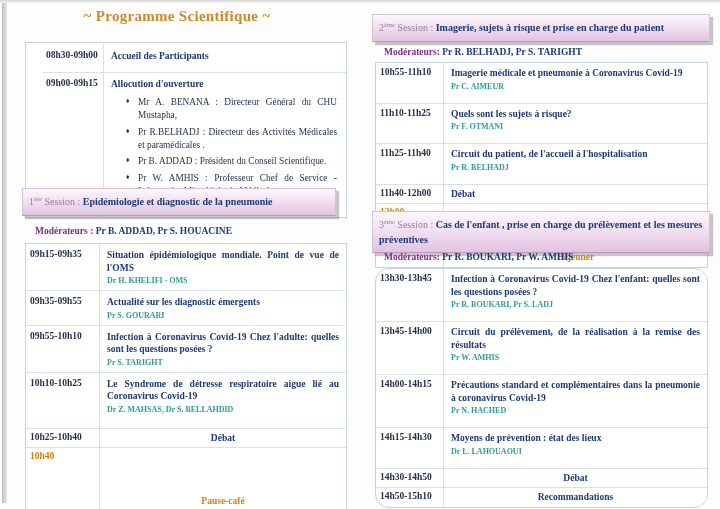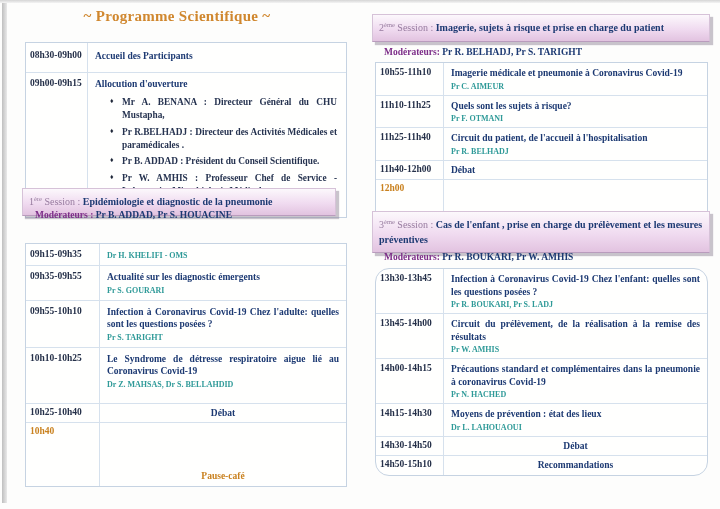--- a/index.html
+++ b/index.html
@@ -16,34 +16,34 @@
   
   .tbl{position:absolute;border:1px solid #c6d3e2;background:#fffffe;box-sizing:border-box;}
   .row{display:flex;border-bottom:1px solid #d6e1ed;}
   .row:last-child{border-bottom:none;}
   .time{flex:0 0 62px;padding:5px 2px 5px 4px;font-weight:bold;font-size:9.5px;
         color:#253049;border-right:1px solid #d6e1ed;box-sizing:border-box;}
   .cell{flex:1;padding:5px 7px 5px 7px;font-size:9.5px;color:#1c3972;min-width:0;}
   .ttl{font-weight:bold;text-align:justify;line-height:1.32;}
   .speaker{font-size:8px;color:#2f9a98;margin-top:2px;font-weight:bold;}
 
-  .opening{left:25px;top:42px;width:322px;}
+  .opening{left:25px;top:42px;width:322px;padding-left:16px;}
   .opening .row:first-child .cell,.opening .row:first-child .time{padding-top:7px;padding-bottom:9px;}
   .bullets{margin:6px 0 4px 16px;padding:0 2px 6px 0;list-style:none;}
   .bullets li{position:relative;padding-left:11px;margin-bottom:4px;font-size:9.3px;
-              color:#263350;text-align:justify;line-height:1.38;font-weight:bold;}
+              color:#263350;text-align:justify;line-height:1.38;}
   .bullets li::before{content:"\2666";position:absolute;left:-1px;top:1px;font-size:7px;color:#1d2638;}
 
   .tbl-left2{left:25px;top:243px;width:322px;}
   .tbl-left2 .time{flex-basis:74px;}
 
   .tbl-r1{left:375px;top:62px;width:333px;}
   .tbl-r2{left:375px;top:268px;width:333px;border-radius:14px;}
   .tbl-r1 .time,.tbl-r2 .time{flex-basis:68px;}
-  .tbl-r1 .cell,.tbl-r2 .cell{padding-top:4px;padding-bottom:4px;}
+  .tbl-r1 .cell,.tbl-r2 .cell{padding-top:4px;padding-bottom:12px;}
   .tbl-r1 .time,.tbl-r2 .time{padding-top:4px;padding-bottom:4px;}
 
   .row.center .cell{text-align:center;}
   .row.center .ttl{text-align:center;}
   .row.orange .time{color:#c9811f;}
   .row.orange .cell{color:#c9811f;text-align:center;margin-top:44px;}
   .row.orange .ttl{text-align:center;color:#c9811f;}
   .row.slim .cell,.row.slim .time{padding-top:3px;padding-bottom:3px;}
   .row.padb .cell{padding-bottom:14px;}
 
@@ -55,21 +55,21 @@
   .banner .slabel{color:#977b9f;}
   .banner sup{font-size:6.5px;}
   .banner .stitle{color:#1c3972;font-weight:bold;margin-top:36px;}
   .banner1{left:22px;top:188px;width:314px;white-space:nowrap;}
   .banner2{left:372px;top:14px;width:338px;white-space:nowrap;}
   .banner3{left:372px;top:211px;width:338px;}
 
   .mods{position:absolute;font-size:9.5px;font-weight:bold;white-space:nowrap;}
   .mods .mlabel{color:#7c2d88;}
   .mods .mnames{color:#1c3972;}
-  .mods1{left:35px;top:210px;}
+  .mods1{left:35px;top:226px;}
   .mods2{left:384px;top:47px;}
   .mods3{left:384px;top:252px;}
 </style>
 </head>
 <body>
 
 <div class="page">
   <div class="edge-top"></div>
   <div class="edge-left"></div>
 
@@ -102,20 +102,21 @@
 
   <div class="mods mods1">
     <span class="mlabel">Modérateurs :</span>
     <span class="mnames">Pr B. ADDAD, Pr S. HOUACINE</span>
   </div>
 
   <div class="tbl tbl-left2">
     <div class="row">
       <div class="time">09h15-09h35</div>
       <div class="cell">
+        <div class="ttl">Situation épidémiologique mondiale. Point de vue de l'OMS</div>
         <div class="speaker">Dr H. KHELIFI - OMS</div>
       </div>
     </div>
     <div class="row">
       <div class="time">09h35-09h55</div>
       <div class="cell">
         <div class="ttl">Actualité sur les diagnostic émergents</div>
         <div class="speaker">Pr S. GOURARI</div>
       </div>
     </div>

